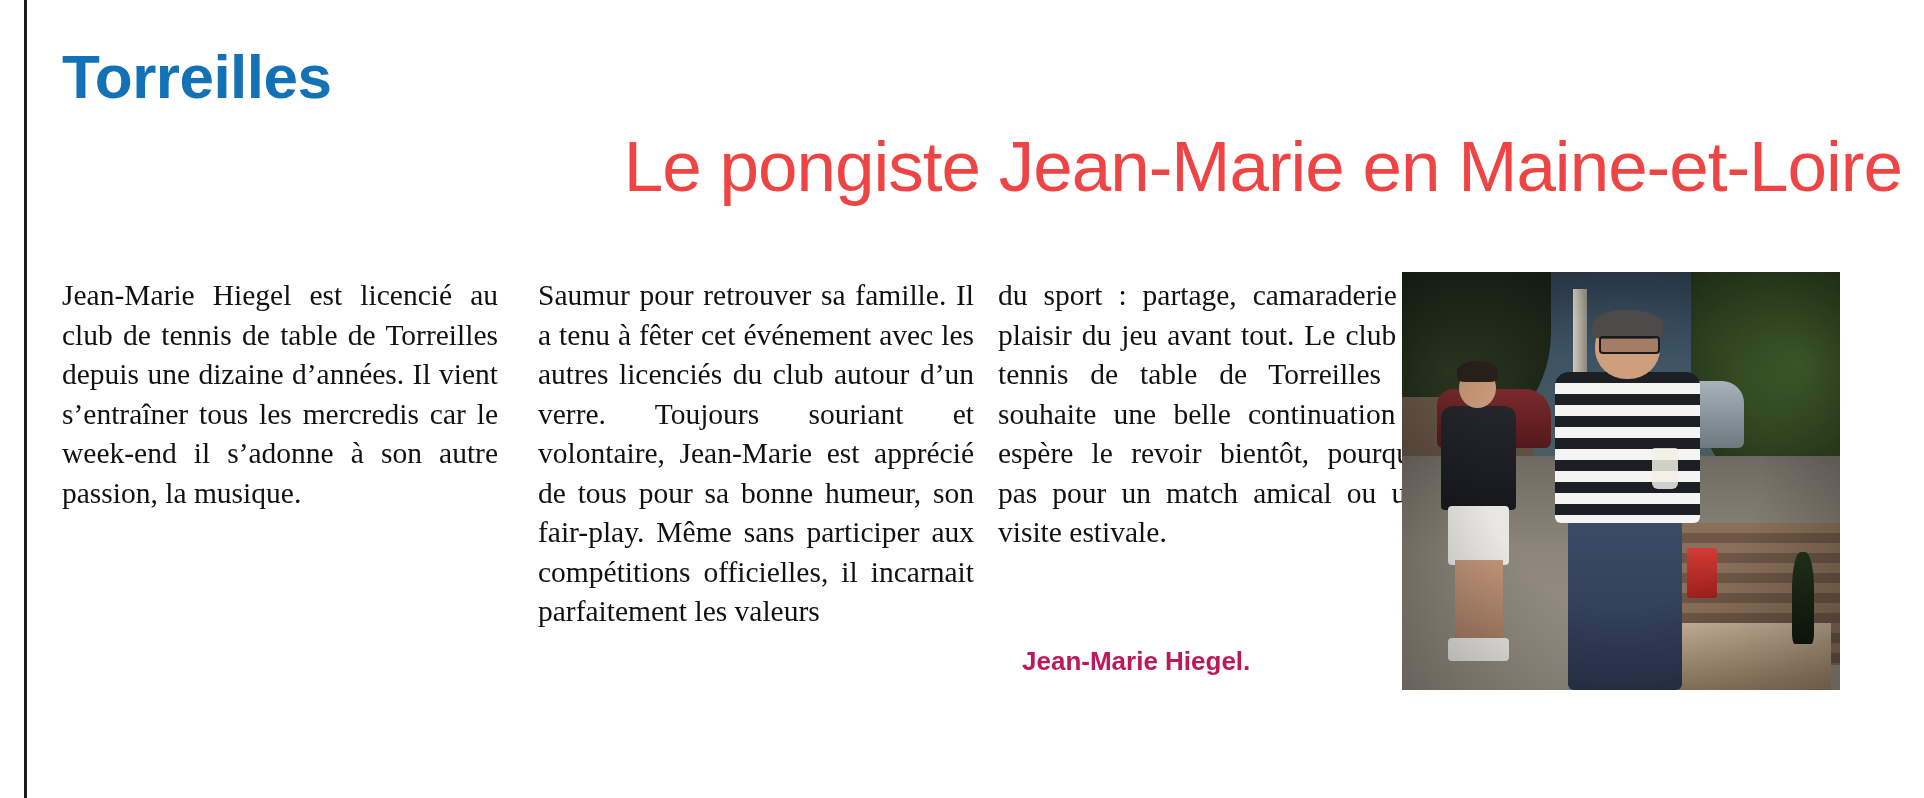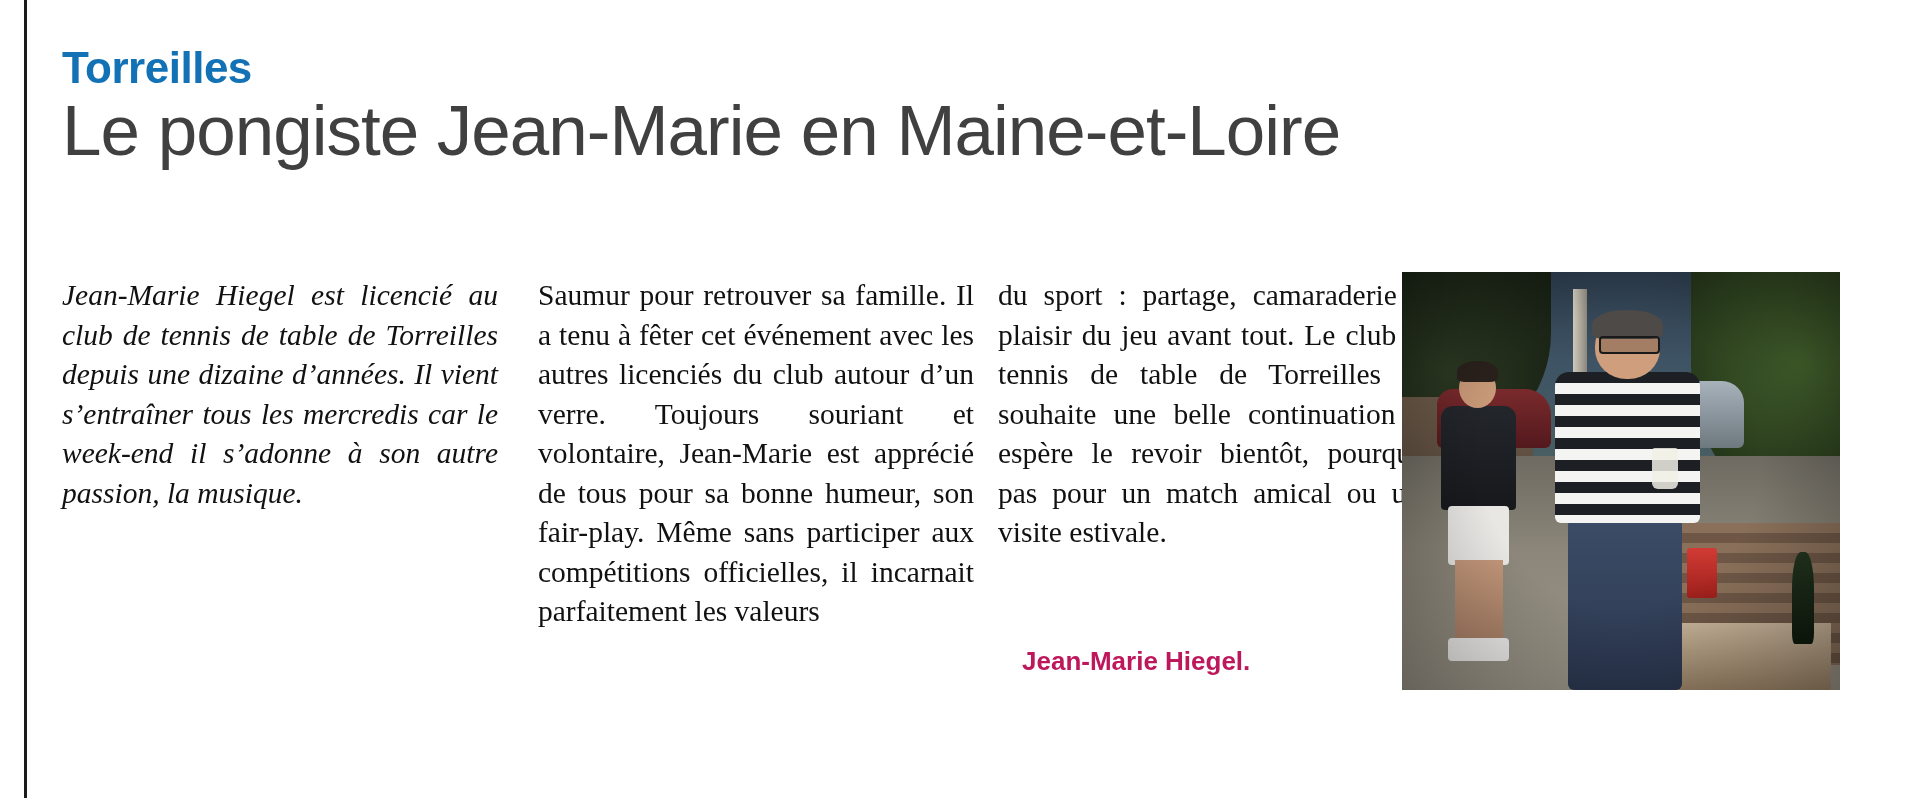--- a/index.html
+++ b/index.html
@@ -32,56 +32,57 @@
   .content {
     position: absolute;
     left: 62px;
     top: 0;
     width: 1840px;
     height: 798px;
   }
   .kicker {
     font-family: "Liberation Sans", sans-serif;
     font-weight: bold;
-    font-size: 44px;
+    font-size: 62px;
     line-height: 1.0;
     color: #1272b5;
     letter-spacing: -0.5px;
     margin-top: 46px;
   }
   .headline {
     font-family: "Liberation Sans", sans-serif;
     font-weight: normal;
     font-size: 71px;
     line-height: 1.05;
-    color: #404040;
+    color: #ef4444;
     letter-spacing: -1px;
-    margin-top: 4px;
+    margin-top: 22px;
     white-space: nowrap;
+    text-align: right;
   }
   .columns {
     position: absolute;
     left: 0;
     top: 276px;
     width: 1840px;
   }
   .col {
     position: absolute;
     top: 0;
     font-size: 29.5px;
     line-height: 39.5px;
     text-align: justify;
     text-justify: inter-word;
     -webkit-hyphens: manual;
     hyphens: manual;
   }
   .col p {
     margin: 0;
   }
-  #col1 { left: 0px;    width: 436px; font-style: italic; }
+  #col1 { left: 0px;    width: 436px; }
   #col2 { left: 476px;  width: 436px; }
   #col3 { left: 936px;  width: 436px; }
 
   .photo-wrap {
     position: absolute;
     left: 1402px;
     top: 272px;
     width: 438px;
     height: 418px;
   }

